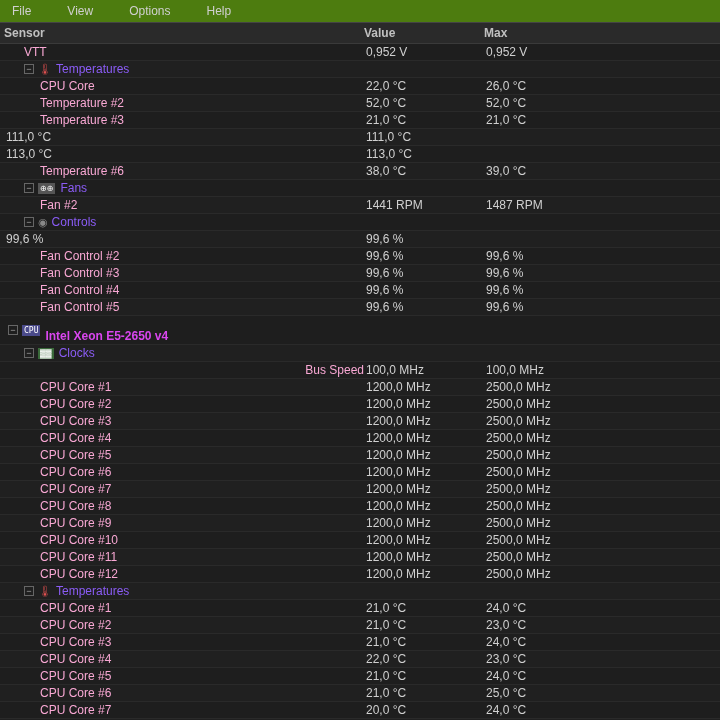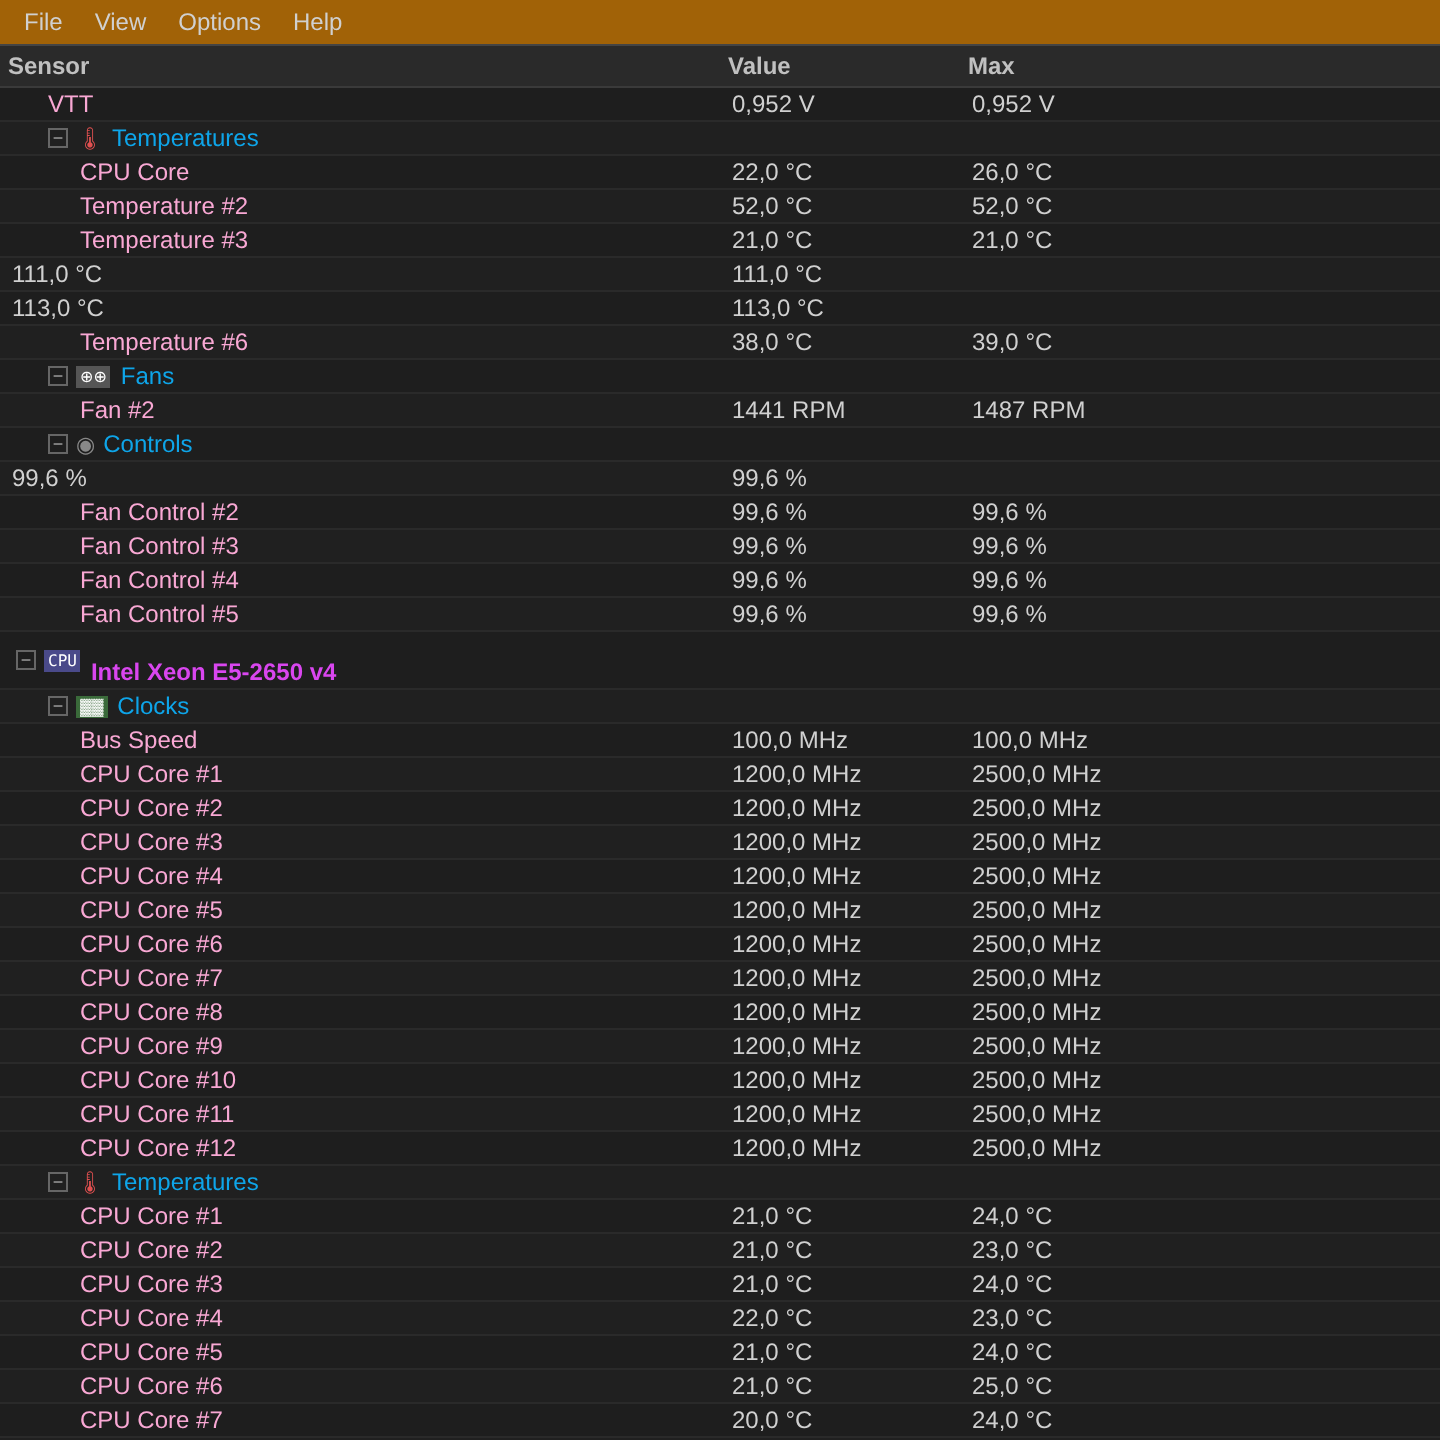--- a/index.html
+++ b/index.html
@@ -6,23 +6,23 @@
     body {
       background: #1a1a1a;
       color: #d0d0d0;
       font-family: 'Segoe UI', Tahoma, Geneva, Verdana, sans-serif;
       font-size: 12px;
       width: 720px;
       height: 720px;
       overflow: hidden;
     }
     .menubar {
-      background: #a16207;
+      background: #4d7c0f;
       display: flex;
-      gap: 0;
+      gap: 20px;
       padding: 2px 4px;
       border-bottom: 1px solid #444;
     }
     .menubar-item {
       padding: 2px 8px;
       color: #d0d0d0;
       cursor: pointer;
     }
     .main-content {
       display: flex;
@@ -70,21 +70,21 @@
       align-items: center;
       justify-content: center;
       font-size: 9px;
       color: #aaa;
       flex-shrink: 0;
       margin-right: 2px;
     }
     .value-cell { color: #d0d0d0; }
     .max-cell { color: #d0d0d0; }
     .sensor-label { color: #f9a8d4; }
-    .section-label { color: #0ea5e9; font-weight: 500; }
+    .section-label { color: #8b5cf6; font-weight: 500; }
     .main-section { color: #d946ef; font-weight: bold; margin-top: 12px; }
   </style>
 </head>
 <body>
 
 <div>
   <div class="menubar">
     <span class="menubar-item">File</span>
     <span class="menubar-item">View</span>
     <span class="menubar-item">Options</span>
@@ -220,21 +220,21 @@
       <div class="tree-row">
         <div class="tree-cell" style="padding-left: 20px;">
           <span class="expand-icon">−</span>
           <span style="background: rgb(58, 106, 58); color: rgb(255, 255, 255); font-size: 8px; padding: 1px 2px; margin-right: 3px;">▓▓</span>
           <span class="section-label">Clocks</span>
         </div>
         <div class="tree-cell value-cell"></div>
         <div class="tree-cell max-cell"></div>
       </div>
       <div class="tree-row">
-        <div class="tree-cell" style="padding-left: 36px;">
+        <div class="tree-cell" style="padding-left: 36px; justify-content: flex-end;">
           <span class="sensor-label">Bus Speed</span>
         </div>
         <div class="tree-cell value-cell">100,0 MHz</div>
         <div class="tree-cell max-cell">100,0 MHz</div>
       </div>
       <div class="tree-row">
         <div class="tree-cell" style="padding-left: 36px;">
           <span class="sensor-label">CPU Core #1</span>
         </div>
         <div class="tree-cell value-cell">1200,0 MHz</div>

